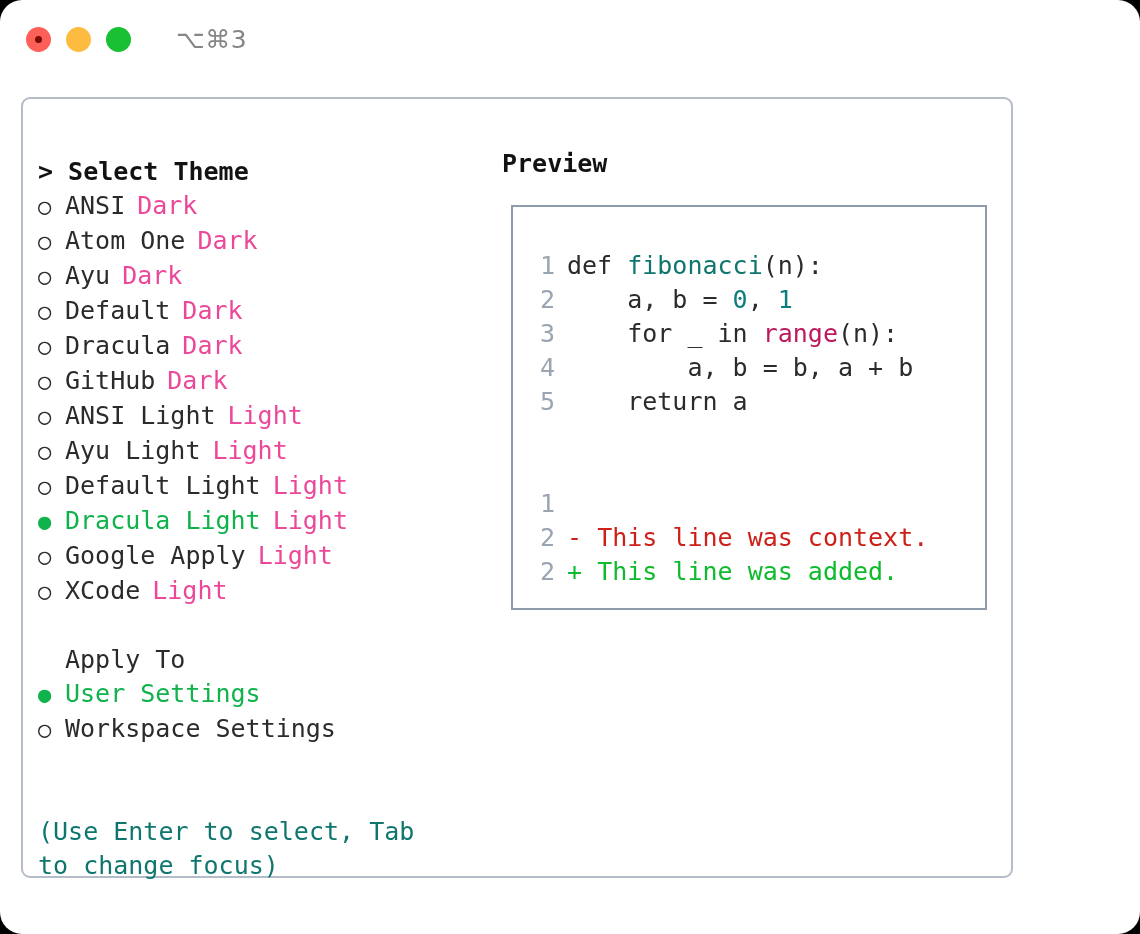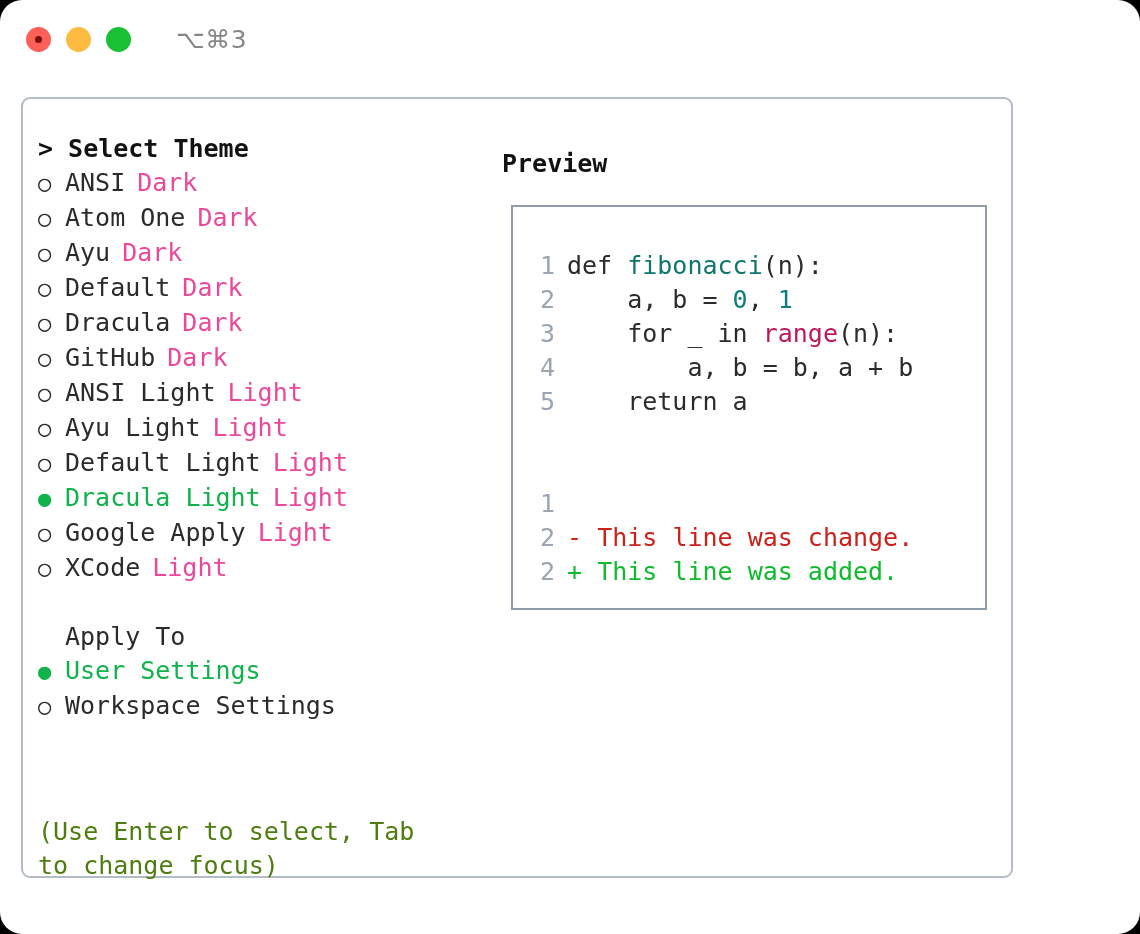--- a/index.html
+++ b/index.html
@@ -82,21 +82,21 @@
   .columns {
     position: absolute;
     left: 0; top: 0;
     width: 100%; height: 100%;
   }
 
   
   .left-col {
     position: absolute;
     left: 15px;
-    top: 33px;
+    top: 56px;
     width: 440px;
   }
   .section-title {
     font-size: 25px;
     font-weight: bold;
     color: #121212;
     line-height: 34px;
     white-space: pre;
   }
   .opt-row {
@@ -123,21 +123,21 @@
   }
   .spacer-row { height: 34px; }
 
   .hint {
     position: absolute;
     left: 15px;
     top: 716px;
     width: 410px;
     font-size: 25px;
     line-height: 34px;
-    color: #4d7c0f;
+    color: #0f766e;
     white-space: pre-wrap;
   }
 
   
   .right-col {
     position: absolute;
     left: 479px;
     top: 48px;
     width: 500px;
   }
@@ -314,21 +314,21 @@
           <div class="blank-line"></div>
           <div class="blank-line"></div>
 
           <div class="code-line">
             <span class="lineno">1</span>
             <span class="diff-ctx"> </span><span class="diff-ctx">&nbsp;</span>
           </div>
 
           <div class="code-line">
             <span class="lineno">2</span>
-            <span class="diff-del">-</span><span class="diff-del">&nbsp;</span><span class="diff-del">This line was change.</span>
+            <span class="diff-del">-</span><span class="diff-del">&nbsp;</span><span class="diff-del">This line was context.</span>
           </div>
 
           <div class="code-line">
             <span class="lineno">2</span>
             <span class="diff-add">+</span><span class="diff-add">&nbsp;</span><span class="diff-add">This line was added.</span>
           </div>
 
         </div>
       </div>
 

